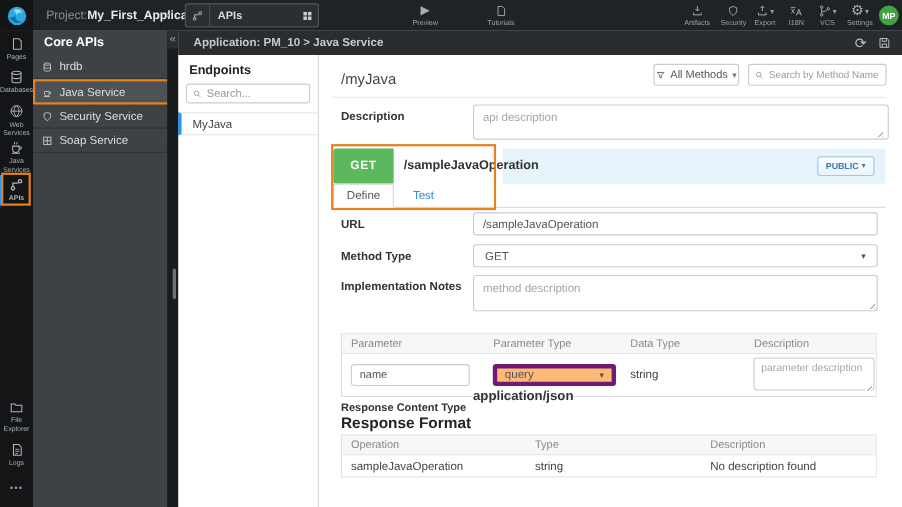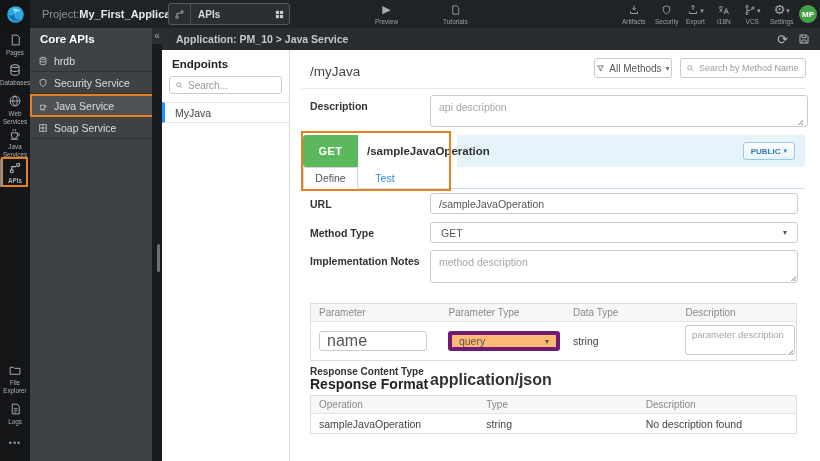--- a/index.html
+++ b/index.html
@@ -102,32 +102,32 @@
   .public-btn { position:absolute; right:10px; top:7px; height:18px; padding:0 7px; border:1px solid #9cc7e8; border-radius:3px; background:linear-gradient(#fdfeff,#eaf4fc); color:#337ab7; font-size:8px; font-weight:bold; display:flex; align-items:center; gap:3px; cursor:pointer; }
   .public-btn .caret { font-size:7px; }
 
   .tabs-row { position:absolute; left:13px; top:117px; width:502px; height:22px; border-bottom:1px solid #bfe3f5; }
   .tab-define { position:absolute; left:0; top:0; width:55px; height:22px; background:#fff; border:1px solid #d8d8d8; border-bottom:1px solid #fff; font-size:10.5px; color:#555; display:flex; align-items:center; justify-content:center; cursor:pointer; z-index:1; }
   .tab-test { position:absolute; left:62px; top:0; width:40px; height:22px; font-size:10.5px; color:#2b8fd8; display:flex; align-items:center; justify-content:center; cursor:pointer; }
   .m-annot { position:absolute; left:11px; top:81px; width:150px; height:60px; border:2px solid #e8801f; z-index:5; pointer-events:none; }
 
   .m-heading { position:absolute; left:20px; font-size:14px; font-weight:bold; color:#222; }
   .hd-req { top:235px; } .hd-resp { top:326px; }
-  .rct-value { position:absolute; left:140px; top:321px; font-size:16px; font-weight:bold; color:#333; }
+  .rct-value { position:absolute; left:140px; top:303px; font-size:12px; font-weight:bold; color:#333; }
 
   
   .tbl { position:absolute; left:20px; width:487px; border:1px solid #ddd; font-size:10.5px; }
   .tbl-req { top:253px; } .tbl-resp { top:345px; }
   .t-head { display:flex; background:#f7f7f7; border-bottom:1px solid #e3e3e3; }
   .t-head .t-c { padding:3px 8px; font-size:10px; color:#888; }
   .t-row { display:flex; align-items:center; background:#fff; }
   .t-row .t-c { padding:3px 8px; color:#444; }
   .tbl-req .c1 { width:130px; } .tbl-req .c2 { width:125px; } .tbl-req .c3 { width:113px; } .tbl-req .c4 { width:119px; }
   .tbl-req .t-row { height:38px; }
-  .cell-in { border:1px solid #ccc; border-radius:3px; font-family:inherit; font-size:16px; color:#555; padding:0 7px; height:20px; width:108px; outline:none; }
+  .cell-in { border:1px solid #ccc; border-radius:3px; font-family:inherit; font-size:10px; color:#555; padding:0 7px; height:20px; width:108px; outline:none; }
   .cell-select { border:4px solid #701a75; border-radius:3px; background:#fdba74; display:flex; align-items:center; font-size:10.5px; color:#555; padding:0 7px; height:20px; width:112px; cursor:pointer; }
   .cell-select .caret { margin-left:auto; font-size:8px; color:#555; }
   .cell-ta-wrap { position:relative; width:110px; height:30px; }
   .cell-ta { border:1px solid #ccc; border-radius:3px; font-family:inherit; font-size:9.5px; color:#555; padding:3px 6px; resize:none; outline:none; width:110px; height:30px; }
   .cell-ta::placeholder { color:#a6a6a6; }
   .rz-cell { right:2px; bottom:2px; }
   .tbl-resp .c1 { width:168px; } .tbl-resp .c2 { width:160px; } .tbl-resp .c3 { width:159px; }
   .tbl-resp .t-row { height:19px; }
 
   svg { display:block; }
@@ -313,36 +313,36 @@
     <div class="ca-title">Core APIs</div>
     <div class="ca-item">
       <span class="ca-ic">
         <svg width="10" height="10" viewBox="0 0 24 24" fill="none" stroke="currentColor" stroke-width="2">
             <ellipse cx="12" cy="5.5" rx="7" ry="2.5"></ellipse>
             <path d="M5 5.5v13c0 1.4 3.1 2.5 7 2.5s7-1.1 7-2.5v-13M5 12c0 1.4 3.1 2.5 7 2.5s7-1.1 7-2.5"></path>
           </svg>
       </span>
       <span>hrdb</span>
     </div>
-    <div class="ca-item">
-      <span class="ca-ic">
-        <svg width="10" height="10" viewBox="0 0 24 24" fill="none" stroke="currentColor" stroke-width="2">
-            <path d="M12 3l7 2.5V11c0 4.5-3 7.5-7 9.5-4-2-7-5-7-9.5V5.5z"></path>
-          </svg>
-      </span>
-      <span>Security Service</span>
-    </div>
     <div class="ca-item ca-selected">
       <span class="ca-ic">
         <svg width="10" height="10" viewBox="0 0 24 24" fill="none" stroke="currentColor" stroke-width="2">
             <path d="M6 10h10v5a5 5 0 0 1-10 0z"></path>
             <path d="M16 11h1.6a2 2 0 0 1 0 4H16M4.5 21h13"></path>
           </svg>
       </span>
       <span>Java Service</span>
+    </div>
+    <div class="ca-item">
+      <span class="ca-ic">
+        <svg width="10" height="10" viewBox="0 0 24 24" fill="none" stroke="currentColor" stroke-width="2">
+            <path d="M12 3l7 2.5V11c0 4.5-3 7.5-7 9.5-4-2-7-5-7-9.5V5.5z"></path>
+          </svg>
+      </span>
+      <span>Security Service</span>
     </div>
     <div class="ca-item">
       <span class="ca-ic">
         <svg width="10" height="10" viewBox="0 0 24 24" fill="none" stroke="currentColor" stroke-width="2">
             <rect x="4" y="4" width="16" height="16"></rect>
             <path d="M4 12h16M12 4v16"></path>
           </svg>
       </span>
       <span>Soap Service</span>
     </div>

